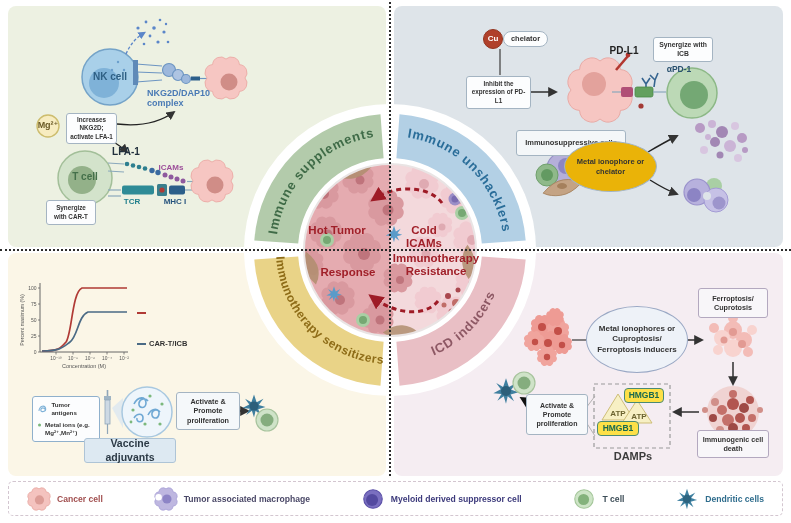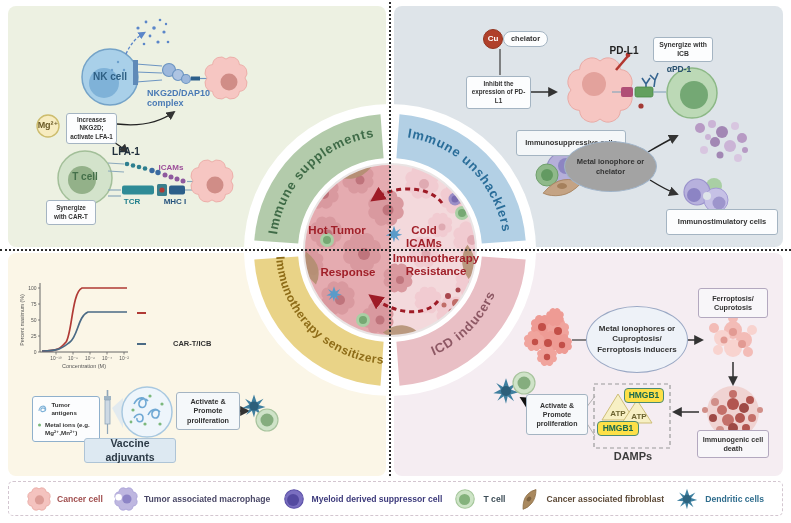--- a/index.html
+++ b/index.html
@@ -431,27 +431,26 @@
   <div class="lbl ctr" style="left:157px;top:197px;width:36px;font-size:8px;color:#27547e;">MHC I</div>
   <div class="box" style="left:46px;top:200px;width:50px;height:25px;font-size:6.3px;">Synergize with CAR-T</div>
 
   <div class="lbl ctr" style="left:484px;top:34px;width:18px;font-size:8px;color:#fff;">Cu</div>
   <div class="box pill" style="left:503px;top:31px;width:45px;height:16px;font-size:7.5px;">chelator</div>
   <div class="box" style="left:466px;top:76px;width:65px;height:33px;font-size:6.3px;">Inhibit the expression of PD-L1</div>
   <div class="lbl ctr" style="left:603px;top:45px;width:42px;font-size:10px;color:#222;">PD-L1</div>
   <div class="box" style="left:653px;top:37px;width:60px;height:25px;font-size:6.8px;">Synergize with ICB</div>
   <div class="lbl ctr" style="left:658px;top:65px;width:42px;font-size:8.5px;color:#28506e;">αPD-1</div>
   <div class="box" style="left:516px;top:130px;width:110px;height:26px;font-size:7.5px;background:#f4f7f9;">Immunosuppressive cells</div>
-  <div class="box ell" style="left:564px;top:141px;width:93px;height:51px;font-size:7.5px;background:#a3a3a3;border-color:#9fb3c9;">Metal ionophore or chelator</div>
-  <div class="box" style="left:666px;top:209px;width:112px;height:26px;font-size:7.5px;">Immunostimulatory cells</div>
+  <div class="box ell" style="left:564px;top:141px;width:93px;height:51px;font-size:7.5px;background:#eab308;border-color:#9fb3c9;">Metal ionophore or chelator</div>
 
   <div class="chart-leg" style="left:137px;top:308px;width:114px;">
     <span class="dash" style="background:#b03a35;"></span>
   </div>
-  <div class="chart-leg" style="left:137px;top:339px;width:114px;gap:24px;">
+  <div class="chart-leg" style="left:137px;top:339px;width:114px;">
     <span class="dash" style="background:#4a6a85;"></span>
     <span>CAR-T/ICB</span>
   </div>
   <div class="box" style="left:32px;top:396px;width:68px;height:46px;font-size:6.2px;flex-direction:column;align-items:flex-start;text-align:left;padding:3px 4px;border-color:#8fb0cc;">
     <div style="display:flex;align-items:center;gap:3px;">
       <svg width="12" height="12" viewBox="0 0 12 12">
           <path d="M2 8 C3 2 8 2 9 5 C10 9 4 10 4 7 C4 4 8 4 9 7" fill="none" stroke="#7fb2d8" stroke-width="1.2"></path>
         </svg>
       <span>Tumor antigens</span>
     </div>
@@ -505,27 +504,20 @@
     </div>
     <div class="leg-item">
       <svg width="24" height="24" viewBox="-13 -13 26 26">
         <circle r="10" fill="#cde4c6" stroke="#a5c79b" stroke-width="1.2"></circle>
           <circle cx="-0.5" cy="0.5" r="6" fill="#84b27c"></circle>
       </svg>
       <span class="lc3">T cell</span>
     </div>
     <div class="leg-item">
       <svg width="24" height="24" viewBox="-13 -13 26 26">
-        <use href="#spindle" transform="rotate(-50) scale(0.75)" fill="#a9895f" stroke="#8a6c44" stroke-width="1"></use>
-          <ellipse cx="0" cy="0" rx="3" ry="2.2" transform="rotate(-50)" fill="#7e6340"></ellipse>
-      </svg>
-      <span class="lc4">Cancer associated fibroblast</span>
-    </div>
-    <div class="leg-item">
-      <svg width="24" height="24" viewBox="-13 -13 26 26">
         <use href="#spiky" fill="#3f81a1"></use>
           <circle r="4.5" fill="#2d6480"></circle>
       </svg>
       <span class="lc5">Dendritic cells</span>
     </div>
   </div>
 
 </div>
 
 </body></html>

